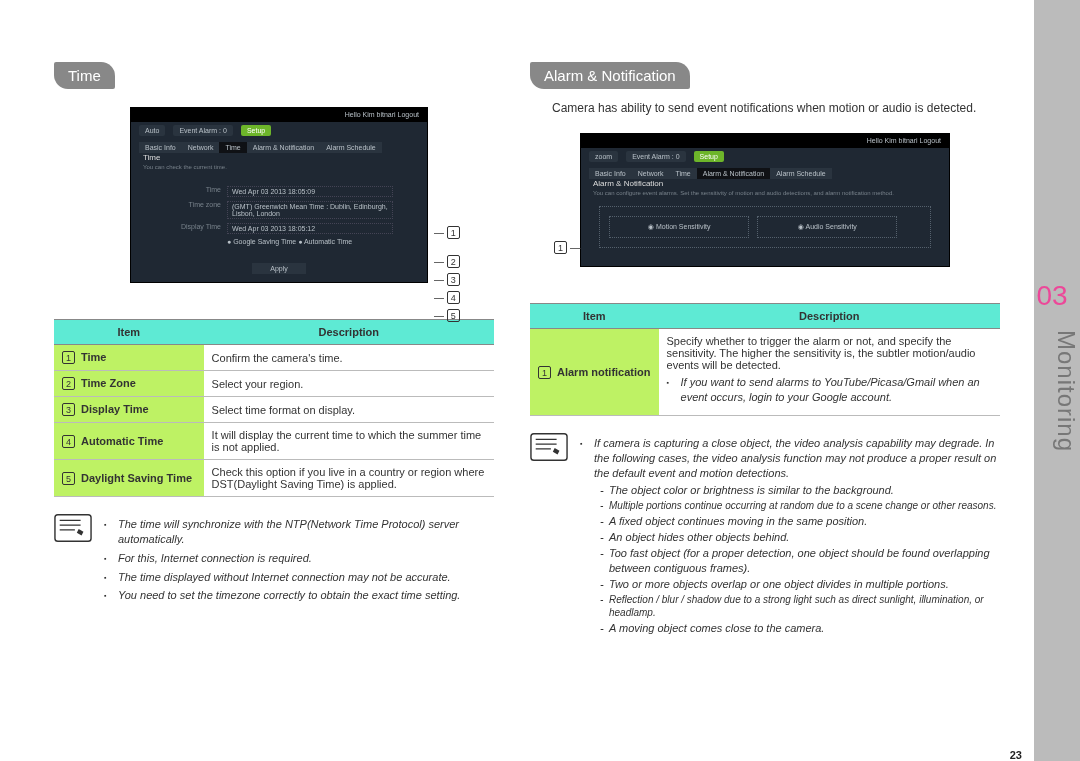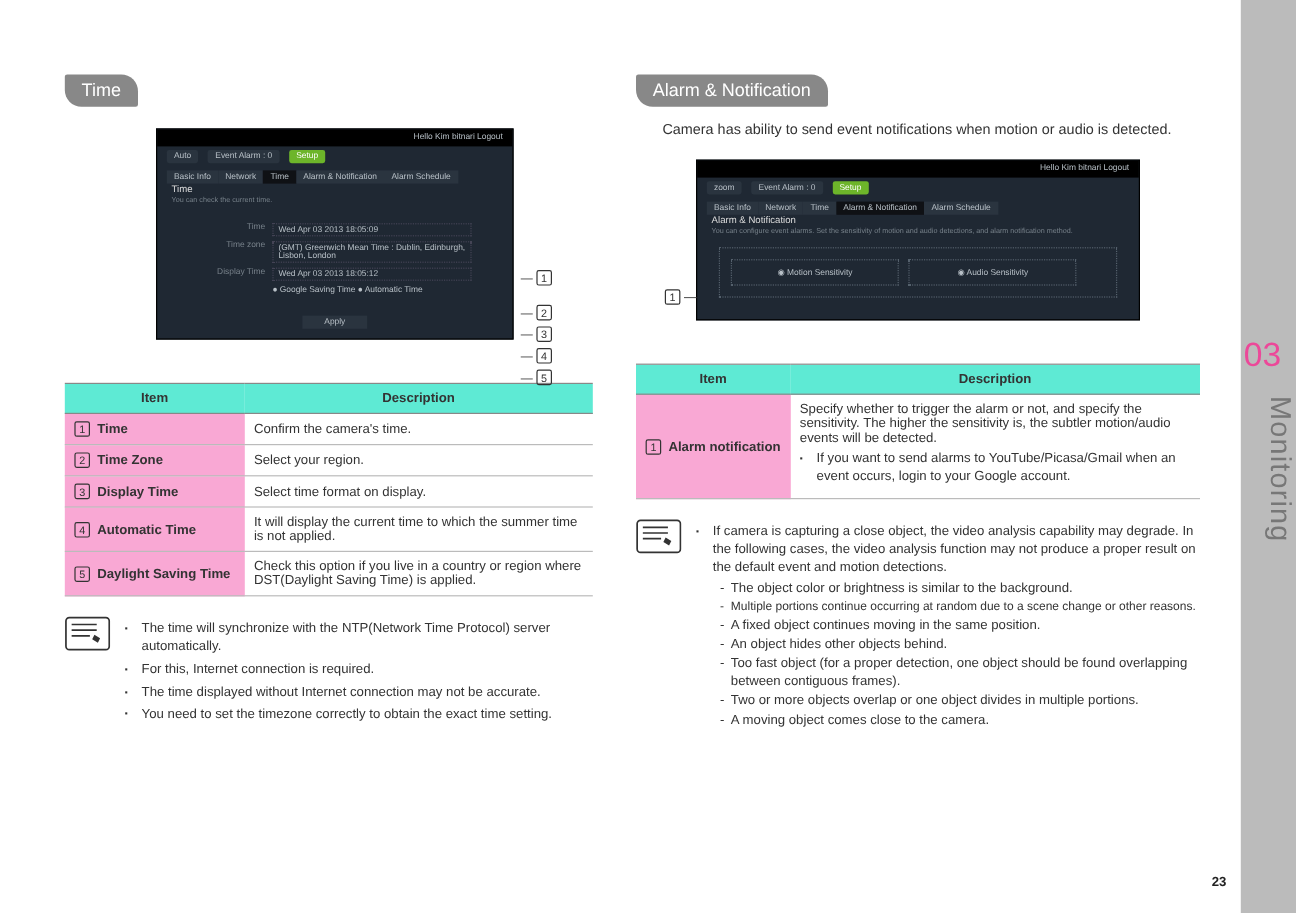--- a/index.html
+++ b/index.html
@@ -37,21 +37,21 @@
     width: 46px;
     font-size: 24px;
     color: #777;
     writing-mode: vertical-rl;
     text-align: left;
     letter-spacing: 1px;
   }
   .page-num {
     position: absolute;
     right: 58px;
-    bottom: 20px;
+    bottom: 0;
     font-weight: bold;
     font-size: 11px;
     color: #222;
   }
 
   
   .col-left { position: absolute; left: 54px; top: 62px; width: 440px; }
   .col-right{ position: absolute; left: 530px; top: 62px; width: 470px; }
 
   .pill {
@@ -126,38 +126,38 @@
     font-weight:bold;
     text-align:center;
   }
   table.desc td {
     border-bottom:1px solid #bbb;
     padding:6px 8px;
     vertical-align: middle;
     text-align:left;
   }
   table.desc td.item {
-    background:#f9a8d4;
+    background:#bef264;
     font-weight:bold;
     white-space:nowrap;
   }
   table.desc td.item .sqnum { margin-right:6px; font-weight:normal;}
 
   .note-block {
     display:flex;
     gap:12px;
     margin-top:16px;
   }
   .note-icon {
     width:38px; height:30px;
     flex-shrink:0;
   }
   .note-icon svg { width:100%; height:100%; }
   ul.bul { list-style:none; padding:0; margin:0;}
-  ul.bul > li { position:relative; padding-left:14px; margin:4px 0; line-height:1.35;}
+  ul.bul > li { position:relative; padding-left:14px; margin:4px 0; line-height:1.35;font-style:italic;}
   ul.bul > li::before { content:"\25AA"; position:absolute; left:0; font-size:7px; top:3px;}
   ul.dash { list-style:none; padding:0 0 0 6px; margin:2px 0;}
   ul.dash > li { position:relative; padding-left:9px; margin:2px 0; line-height:1.3;}
   ul.dash > li::before { content:"-"; position:absolute; left:0;}
   ul.dash li.small { font-size:10px; }
 </style>
 </head>
 <body>
 
 <div class="side-gray"></div>
@@ -326,18 +326,19 @@
     <ul class="bul">
       <li>
         <span>If camera is capturing a close object, the video analysis capability may degrade. In the following cases, the video analysis function may not produce a proper result on the default event and motion detections.</span>
         <ul class="dash">
           <li>The object color or brightness is similar to the background.</li>
           <li class="small">Multiple portions continue occurring at random due to a scene change or other reasons.</li>
           <li>A fixed object continues moving in the same position.</li>
           <li>An object hides other objects behind.</li>
           <li>Too fast object (for a proper detection, one object should be found overlapping between contiguous frames).</li>
           <li>Two or more objects overlap or one object divides in multiple portions.</li>
+          <li class="small">Reflection / blur / shadow due to a strong light such as direct sunlight, illumination, or headlamp.</li>
           <li>A moving object comes close to the camera.</li>
         </ul>
       </li>
     </ul>
   </div>
 </div>
 
 </body></html>

